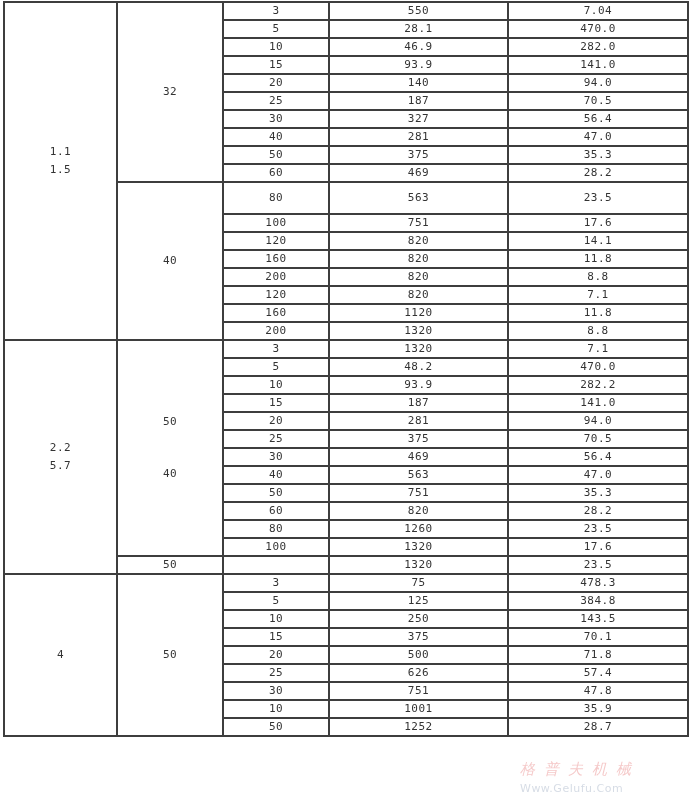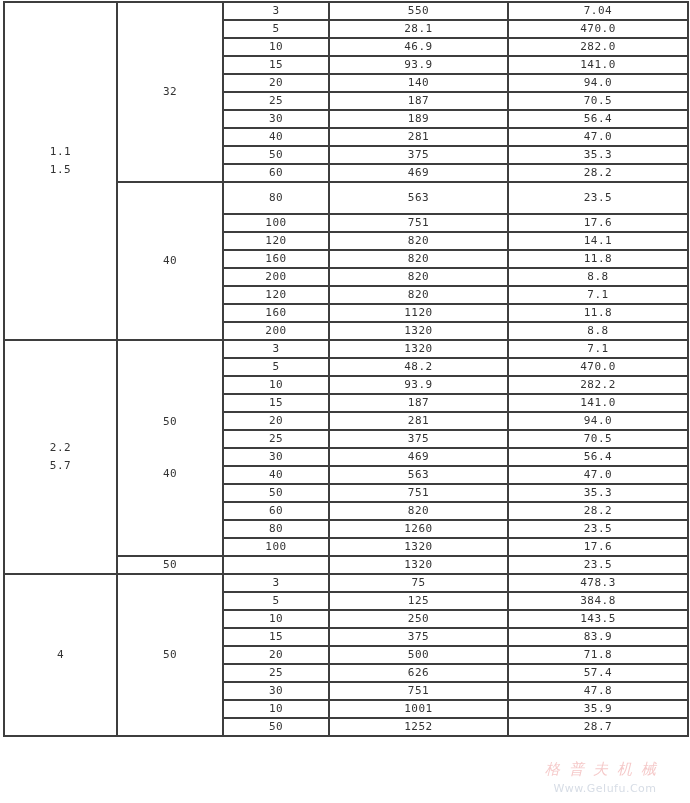--- a/index.html
+++ b/index.html
@@ -14,21 +14,21 @@
     border: 2px solid #3e3e3e;
     height: 16px; padding: 0;
     text-align: center; vertical-align: middle;
     font-size: 11px; color: #333333; line-height: 16px;
     letter-spacing: 0.5px;
   }
   td.stack span { display: block; line-height: 18px; }
   td.gap span.gap { display: block; height: 36px; }
   .watermark {
     position: absolute; left: 520px; top: 760px; width: 170px; height: 43px;
-    pointer-events: none; text-align: center;
+    pointer-events: none; 
   }
   .wm-cn {
     font-family: "DejaVu Serif", serif; font-size: 15px; font-style: italic;
     color: rgba(220, 60, 60, 0.28); letter-spacing: 9px; line-height: 18px;
   }
   .wm-en {
     font-family: "DejaVu Sans", sans-serif; font-size: 11px;
     color: rgba(120, 140, 170, 0.30); line-height: 22px; letter-spacing: 0.5px;
   }
 </style>
@@ -77,21 +77,21 @@
         <td>140</td>
         <td>94.0</td>
       </tr>
     <tr>
         <td>25</td>
         <td>187</td>
         <td>70.5</td>
       </tr>
     <tr>
         <td>30</td>
-        <td>189</td>
+        <td>327</td>
         <td>56.4</td>
       </tr>
     <tr>
         <td>40</td>
         <td>281</td>
         <td>47.0</td>
       </tr>
     <tr>
         <td>50</td>
         <td>375</td>
@@ -233,21 +233,21 @@
         <td>384.8</td>
       </tr>
     <tr>
         <td>10</td>
         <td>250</td>
         <td>143.5</td>
       </tr>
     <tr>
         <td>15</td>
         <td>375</td>
-        <td>83.9</td>
+        <td>70.1</td>
       </tr>
     <tr>
         <td>20</td>
         <td>500</td>
         <td>71.8</td>
       </tr>
     <tr>
         <td>25</td>
         <td>626</td>
         <td>57.4</td>

